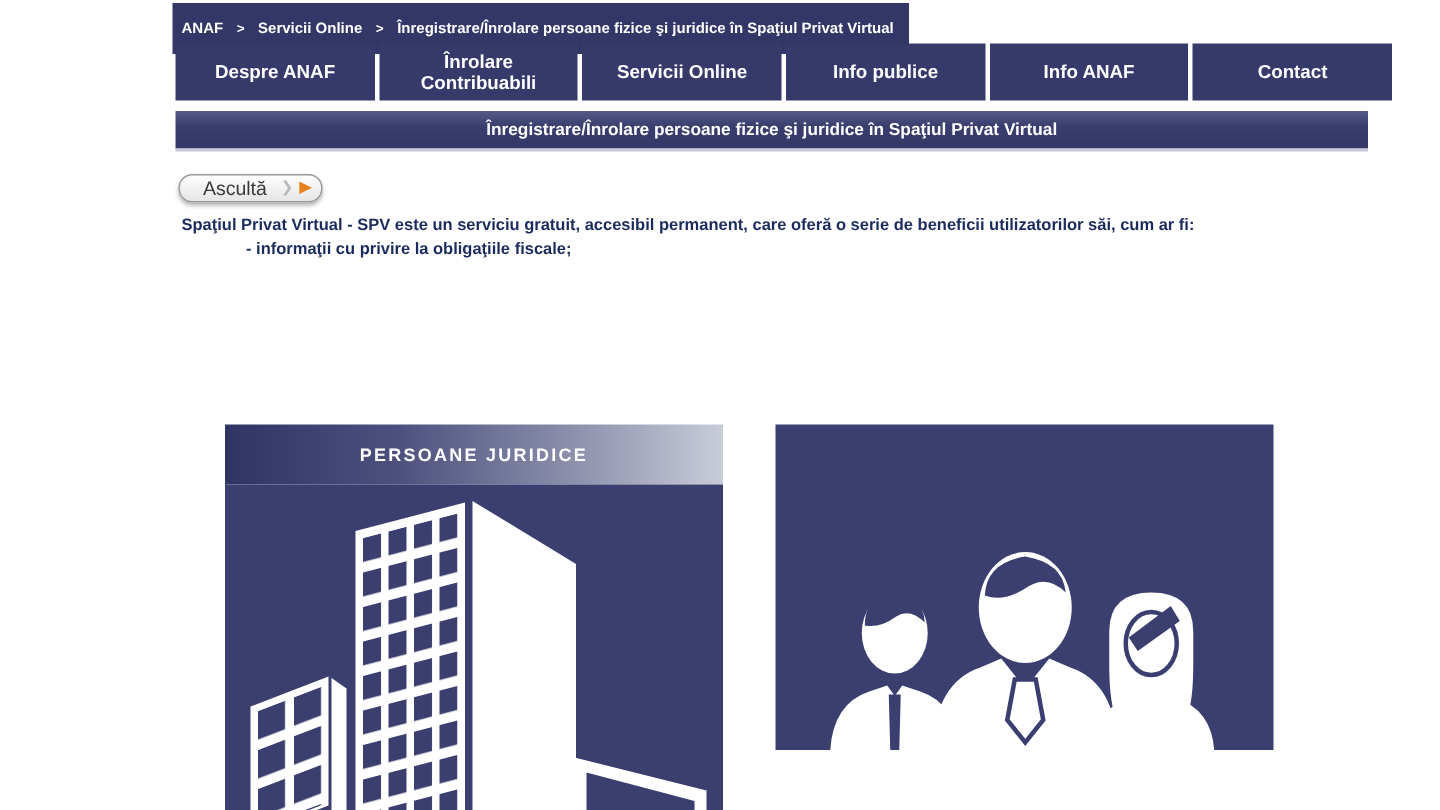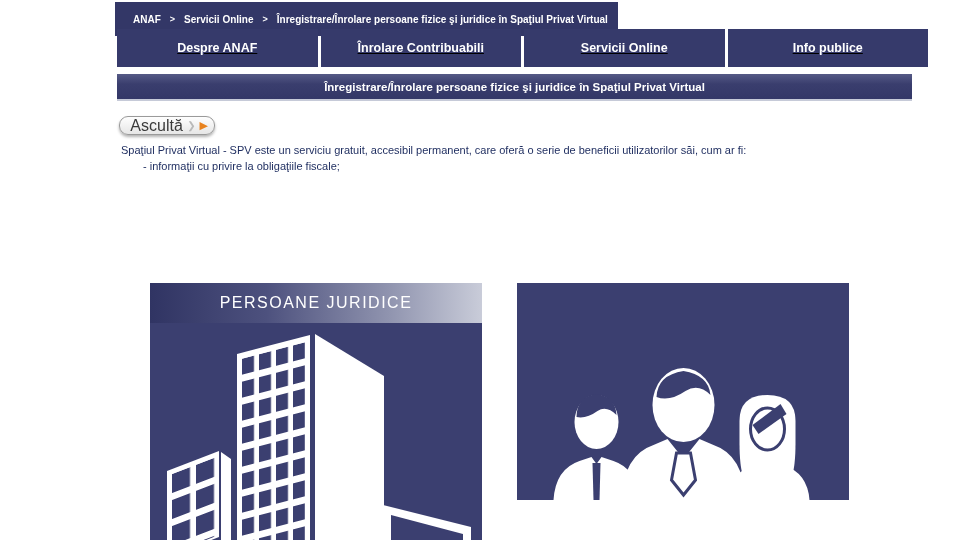--- a/index.html
+++ b/index.html
@@ -6,27 +6,27 @@
   body{
     width:960px;height:540px;overflow:hidden;position:relative;
     background:#ffffff;
     font-family:"Liberation Sans","DejaVu Sans",sans-serif;
   }
   
   .breadcrumb{
     position:absolute;left:115px;top:2px;height:34px;
     background:#333767;color:#fff;
     display:inline-flex;align-items:center;gap:9px;
-    padding:0 10px 0 18px;font-size:10px;font-weight:bold;white-space:nowrap;
+    padding:0 10px 0 6px;font-size:10px;font-weight:bold;white-space:nowrap;
   }
   .breadcrumb .sep{font-size:9px;}
   
   .nav{
     position:absolute;left:117px;top:29px;width:811px;height:38px;
-    display:flex;gap:3px;text-decoration:underline;
+    display:flex;gap:3px;
   }
   .nav-item{
     flex:1;background:#363a6b;color:#fff;cursor:pointer;
     display:flex;align-items:center;justify-content:center;text-align:center;
     font-size:12.5px;font-weight:bold;line-height:1.12;padding:0 4px;
   }
   
   .banner{
     position:absolute;left:117px;top:74px;width:795px;height:25px;
     background:linear-gradient(180deg,#565a86 0%,#3a3e6e 40%,#333767 100%);
@@ -35,37 +35,37 @@
     display:flex;align-items:center;justify-content:center;
   }
   
   .listen{
     position:absolute;left:119px;top:116px;width:94px;height:17px;
     border:1px solid #9a9a9a;border-radius:9px;
     background:linear-gradient(180deg,#fefefe,#e6e6e6);
     box-shadow:0 2px 3px rgba(0,0,0,.3);
     display:flex;align-items:center;cursor:pointer;
   }
-  .listen-label{flex:1;text-align:center;font-size:16px;color:#3a3a3a;padding-left:6px;}
+  .listen-label{flex:1;text-align:center;font-size:13px;color:#3a3a3a;padding-left:6px;}
   .listen-chevron{color:#b9b9b9;font-size:10px;line-height:1;}
   .listen-play{color:#e8821e;font-size:11px;line-height:1;padding:0 6px 0 4px;}
   
   .intro{
     position:absolute;left:121px;top:142px;width:740px;
-    color:#1c2b5e;font-size:11px;font-weight:normal;line-height:16.2px;
+    color:#1c2b5e;font-size:11px;font-weight:bold;line-height:16.2px;
   }
-  .intro .bullet{margin-left:22px;}
+  .intro .bullet{margin-left:43px;}
   
   .card{position:absolute;top:283px;width:332px;height:257px;cursor:pointer;}
   .card-left{left:150px;}
   .card-right{left:517px;}
   .card-header{
     height:40px;
     background:linear-gradient(90deg,#303463 0%,#4d517e 35%,#9094af 72%,#c9ccd9 100%);
-    color:#fff;font-size:16px;font-weight:normal;letter-spacing:1.5px;
+    color:#fff;font-size:12px;font-weight:bold;letter-spacing:1.5px;
     display:flex;align-items:center;justify-content:center;
   }
   .card-body{height:217px;background:#3b3f70;overflow:hidden;}
   .card-body svg{display:block;width:332px;height:217px;}
 </style>
 </head>
 <body>
 
 <div class="breadcrumb">
   <span>ANAF</span>
@@ -73,20 +73,22 @@
   <span>Servicii Online</span>
   <span class="sep">&gt;</span>
   <span>Înregistrare/Înrolare persoane fizice şi juridice în Spaţiul Privat Virtual</span>
 </div>
 
 <div class="nav">
   <div class="nav-item">Despre ANAF</div>
   <div class="nav-item">Înrolare Contribuabili</div>
   <div class="nav-item">Servicii Online</div>
   <div class="nav-item">Info publice</div>
+  <div class="nav-item">Info ANAF</div>
+  <div class="nav-item">Contact</div>
 </div>
 
 <div class="banner">Înregistrare/Înrolare persoane fizice şi juridice în Spaţiul Privat Virtual</div>
 
 <div class="listen">
   <span class="listen-label">Ascultă</span>
   <span class="listen-chevron">❯</span>
   <span class="listen-play">▶</span>
 </div>
 

